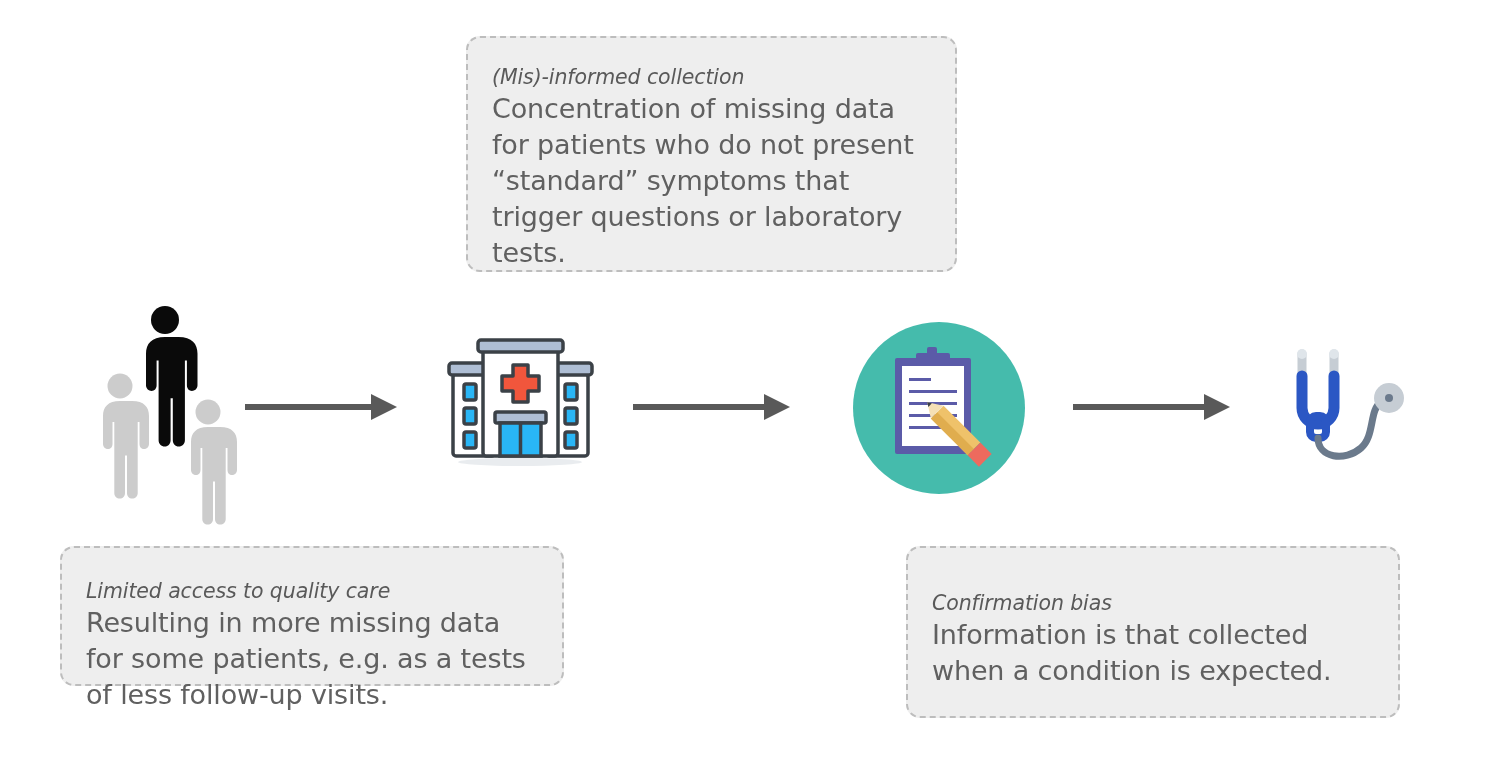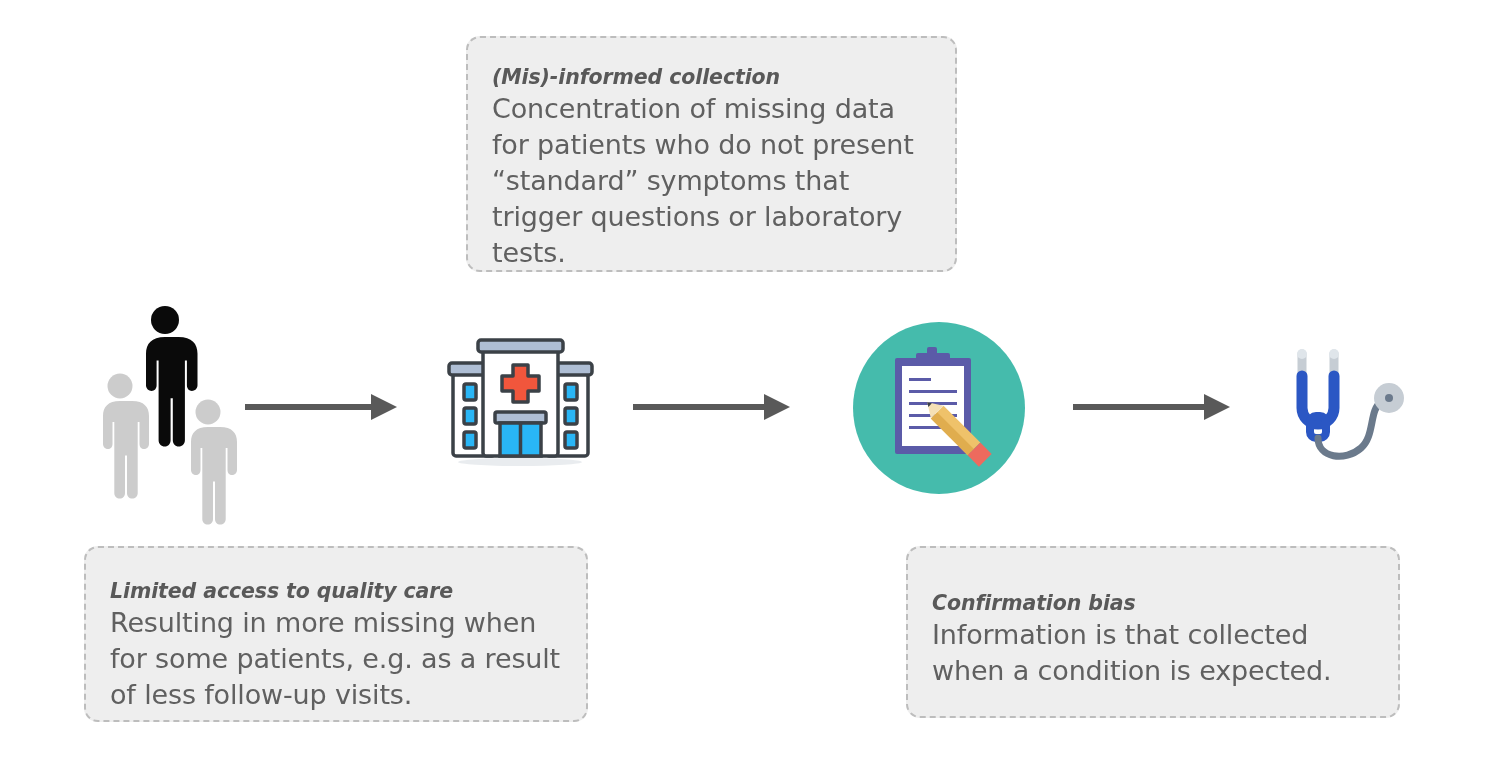--- a/index.html
+++ b/index.html
@@ -20,38 +20,38 @@
   .callout {
     position: absolute;
     background: #eeeeee;
     border: 2px dashed #bdbdbd;
     border-radius: 14px;
     box-sizing: border-box;
     padding: 26px 24px 24px 24px;
     color: #5e5e5e;
   }
   .callout .title {
-    font-weight: bold;
+    font-weight: normal;
     font-style: italic;
     font-size: 20.5px;
     line-height: 1.28;
     color: #595959;
     letter-spacing: -0.1px;
     margin-bottom: 1px;
   }
   .callout .body {
     font-size: 27px;
     line-height: 1.33;
     color: #606060;
     letter-spacing: -0.15px;
     white-space: pre-line;
   }
 
   #callout-misinformed { left: 466px; top: 36px;  width: 491px; height: 236px; }
-  #callout-limited     { left: 84px;  top: 546px; width: 504px; height: 176px; padding-top: 30px; }
+  #callout-limited     { left: 60px;  top: 546px; width: 504px; height: 140px; padding-top: 30px; }
   #callout-confirmation{ left: 906px; top: 546px; width: 494px; height: 172px; padding-top: 42px; }
 
   
   .arrow { position: absolute; height: 26px; }
   .arrow .shaft {
     position: absolute;
     left: 0; top: 10px;
     height: 6px;
     background: #595959;
   }
@@ -82,21 +82,21 @@
 </head>
 <body>
 
 <div class="callout" id="callout-misinformed">
   <div class="title">(Mis)-informed collection</div>
   <div class="body">Concentration of missing data for patients who do not present “standard” symptoms that trigger questions or laboratory tests.</div>
 </div>
 
 <div class="callout" id="callout-limited">
   <div class="title">Limited access to quality care</div>
-  <div class="body">Resulting in more missing when for some patients, e.g. as a result of less follow-up visits.</div>
+  <div class="body">Resulting in more missing data for some patients, e.g. as a tests of less follow-up visits.</div>
 </div>
 
 <div class="callout" id="callout-confirmation">
   <div class="title">Confirmation bias</div>
   <div class="body">Information is that collected when a condition is expected.</div>
 </div>
 
 <div class="icon-group" id="people-group">
   <svg width="155" height="200" viewBox="0 0 155 200">
 

